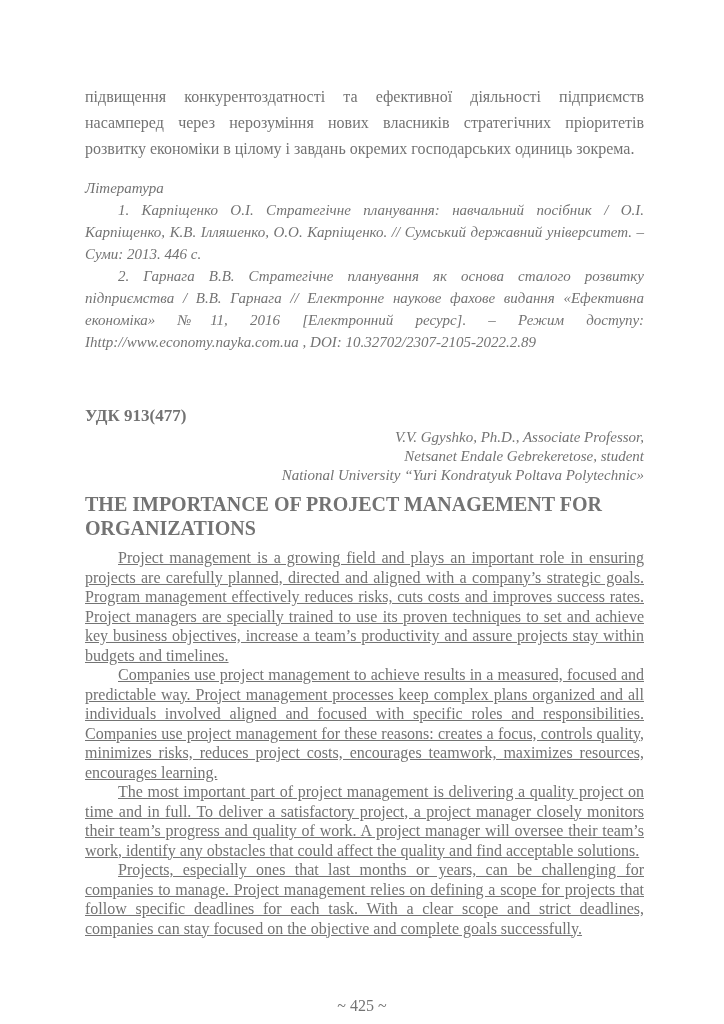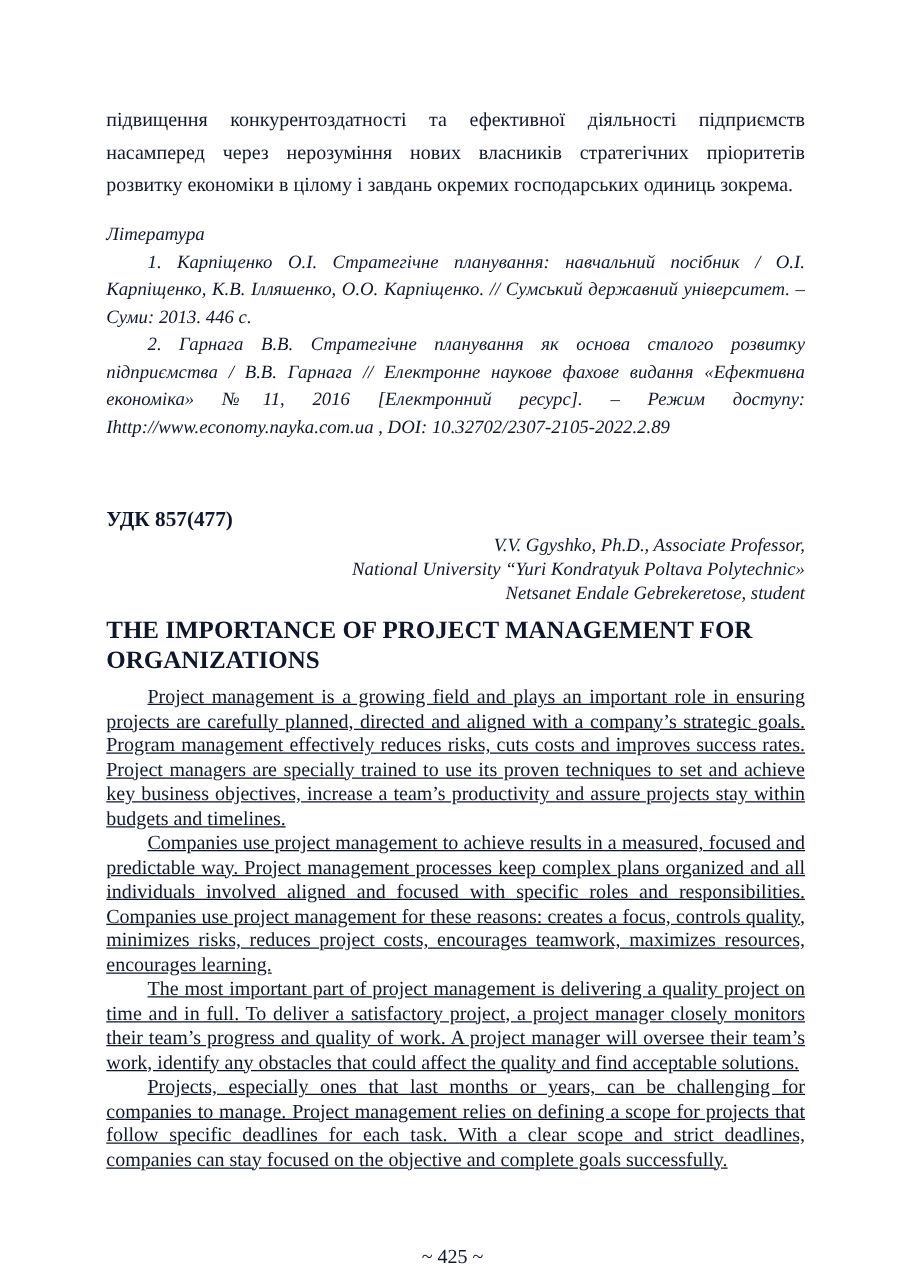--- a/index.html
+++ b/index.html
@@ -8,21 +8,21 @@
     background: #ffffff;
   }
   .page {
     position: relative;
     width: 724px;
     height: 1024px;
     background: #ffffff;
     box-sizing: border-box;
     padding: 84px 80px 0 85px;
     font-family: "Liberation Serif", serif;
-    color: #0f172a;
+    color: #737373;
     overflow: hidden;
   }
   .top-paragraph {
     font-size: 16px;
     line-height: 26px;
     text-align: justify;
   }
   .lit-heading {
     margin-top: 15px;
     font-style: italic;
@@ -85,26 +85,26 @@
 
   <div class="top-paragraph">підвищення конкурентоздатності та ефективної діяльності підприємств насамперед через нерозуміння нових власників стратегічних пріоритетів розвитку економіки в цілому і завдань окремих господарських одиниць зокрема.</div>
 
   <div class="lit-heading">Література</div>
 
   <div>
     <div class="ref-item">1. Карпіщенко О.І. Стратегічне планування: навчальний посібник / О.І. Карпіщенко, К.В. Ілляшенко, О.О. Карпіщенко. // Сумський державний університет. – Суми: 2013. 446 с.</div>
     <div class="ref-item">2. Гарнага В.В. Стратегічне планування як основа сталого розвитку підприємства / В.В. Гарнага // Електронне наукове фахове видання «Ефективна економіка» №11, 2016 [Електронний ресурс]. – Режим доступу: Іhttp://www.economy.nayka.com.ua , DOI: 10.32702/2307-2105-2022.2.89</div>
   </div>
 
-  <div class="udc">УДК 857(477)</div>
+  <div class="udc">УДК 913(477)</div>
 
   <div class="authors">
     <div>V.V. Ggyshko, Ph.D., Associate Professor,</div>
+    <div>Netsanet Endale Gebrekeretose, student</div>
     <div>National University “Yuri Kondratyuk Poltava Polytechnic»</div>
-    <div>Netsanet Endale Gebrekeretose, student</div>
   </div>
 
   <div class="article-title">THE IMPORTANCE OF PROJECT MANAGEMENT FOR ORGANIZATIONS</div>
 
   <div class="body-block">
     <p class="body-par">Project management is a growing field and plays an important role in ensuring projects are carefully planned, directed and aligned with a company’s strategic goals. Program management effectively reduces risks, cuts costs and improves success rates. Project managers are specially trained to use its proven techniques to set and achieve key business objectives, increase a team’s productivity and assure projects stay within budgets and timelines.</p>
     <p class="body-par">Companies use project management to achieve results in a measured, focused and predictable way. Project management processes keep complex plans organized and all individuals involved aligned and focused with specific roles and responsibilities. Companies use project management for these reasons: creates a focus, controls quality, minimizes risks, reduces project costs, encourages teamwork, maximizes resources, encourages learning.</p>
     <p class="body-par">The most important part of project management is delivering a quality project on time and in full. To deliver a satisfactory project, a project manager closely monitors their team’s progress and quality of work. A project manager will oversee their team’s work, identify any obstacles that could affect the quality and find acceptable solutions.</p>
     <p class="body-par">Projects, especially ones that last months or years, can be challenging for companies to manage. Project management relies on defining a scope for projects that follow specific deadlines for each task. With a clear scope and strict deadlines, companies can stay focused on the objective and complete goals successfully.</p>
   </div>

